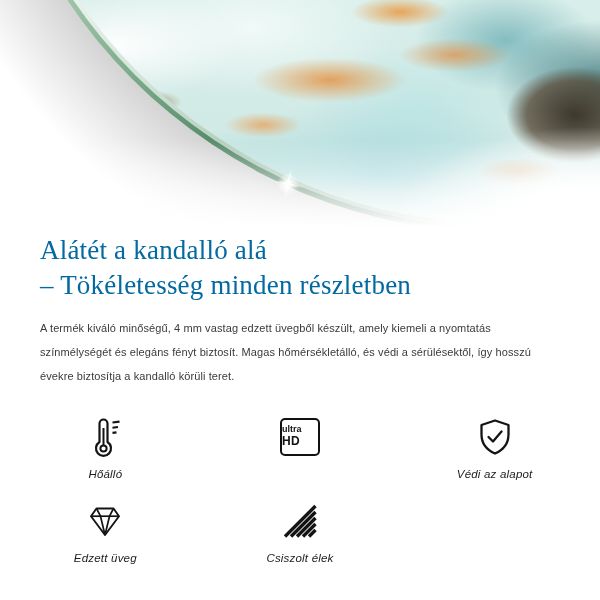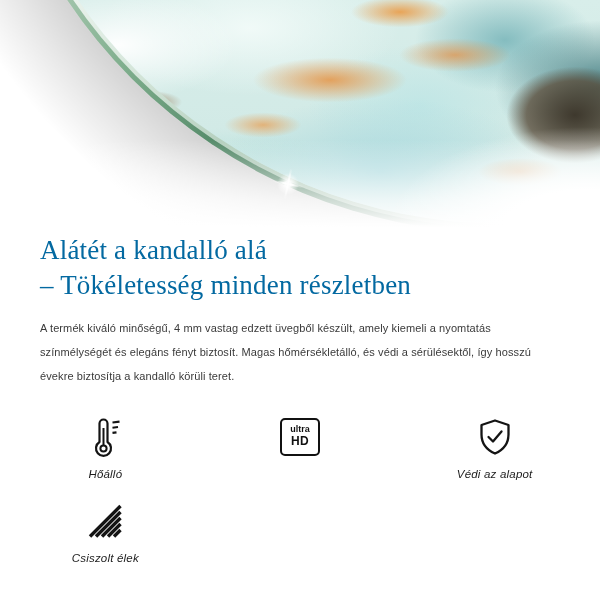--- a/index.html
+++ b/index.html
@@ -58,21 +58,21 @@
   
   .features { display:grid; grid-template-columns:repeat(3,1fr);
               margin:27px -32px 0; row-gap:19px; }
   .feature { display:flex; flex-direction:column; align-items:center; }
   .icon-box { height:44px; display:flex; align-items:center; justify-content:center; }
   .feature .label { margin-top:9px; font-size:11.5px; color:#1c1c1c; letter-spacing:0.2px;font-style:italic; }
   svg.ic { display:block; }
   .ic * { stroke:#141414; }
   
   .uhd { width:36px; height:34px; border:2.5px solid #111; border-radius:5px;
-         display:flex; flex-direction:column; align-items:center; justify-content:center;
+         display:flex; flex-direction:column; justify-content:center;
          color:#111; font-weight:bold; }
   .uhd-top { font-size:9px; line-height:9px; }
   .uhd-bottom { font-size:12px; line-height:15px; letter-spacing:0.3px; }
 </style>
 </head>
 <body>
 
 <div class="page">
 
   <div class="photo">
@@ -120,20 +120,31 @@
       <div class="feature">
         <div class="icon-box">
           <svg class="ic" width="40" height="40" viewBox="0 0 40 40" fill="none">
             <path d="M20 3.5 L33.5 8 V17.5 C33.5 26.5 28 33 20 36.5 C12 33 6.5 26.5 6.5 17.5 V8 Z" stroke-width="2.3" stroke-linejoin="round"></path>
             <polyline points="13.5,20 18,24.5 26.5,14.5" stroke-width="2.3" stroke-linecap="round" stroke-linejoin="round"></polyline>
           </svg>
         </div>
         <div class="label">Védi az alapot</div>
       </div>
 
+      <div class="feature">
+        <div class="icon-box">
+          <svg class="ic" width="40" height="40" viewBox="0 0 40 40" fill="none">
+            <path d="M11.5 7.5 H28.5 L34 15.2 L20 34 L6 15.2 Z" stroke-width="1.9" stroke-linejoin="round"></path>
+            <line x1="6" y1="15.2" x2="34" y2="15.2" stroke-width="1.7"></line>
+            <polyline points="11.5,7.5 15.5,15.2 20,34" stroke-width="1.7" stroke-linejoin="round"></polyline>
+            <polyline points="28.5,7.5 24.5,15.2 20,34" stroke-width="1.7" stroke-linejoin="round"></polyline>
+          </svg>
+        </div>
+        <div class="label">Edzett üveg</div>
+      </div>
 
       <div class="feature">
         <div class="icon-box">
           <svg class="ic" width="40" height="40" viewBox="0 0 40 40" fill="none">
             <line x1="5" y1="35.5" x2="35.5" y2="5" stroke-width="3.4"></line>
             <line x1="11" y1="35.5" x2="35.5" y2="11" stroke-width="3.4"></line>
             <line x1="17" y1="35.5" x2="35.5" y2="17" stroke-width="3.4"></line>
             <line x1="23" y1="35.5" x2="35.5" y2="23" stroke-width="3.4"></line>
             <line x1="29" y1="35.5" x2="35.5" y2="29" stroke-width="3.4"></line>
           </svg>

